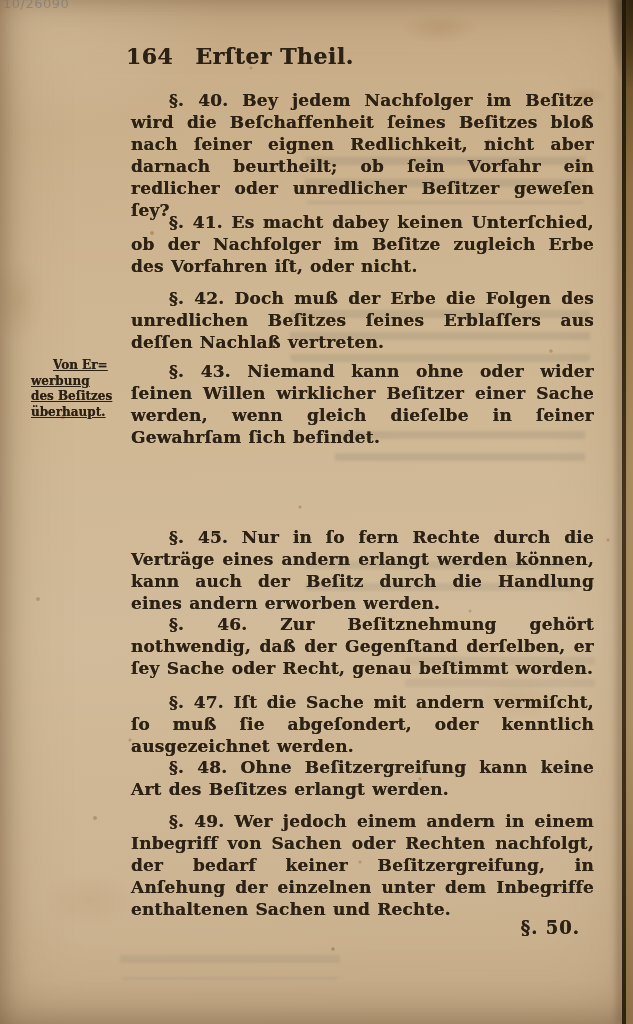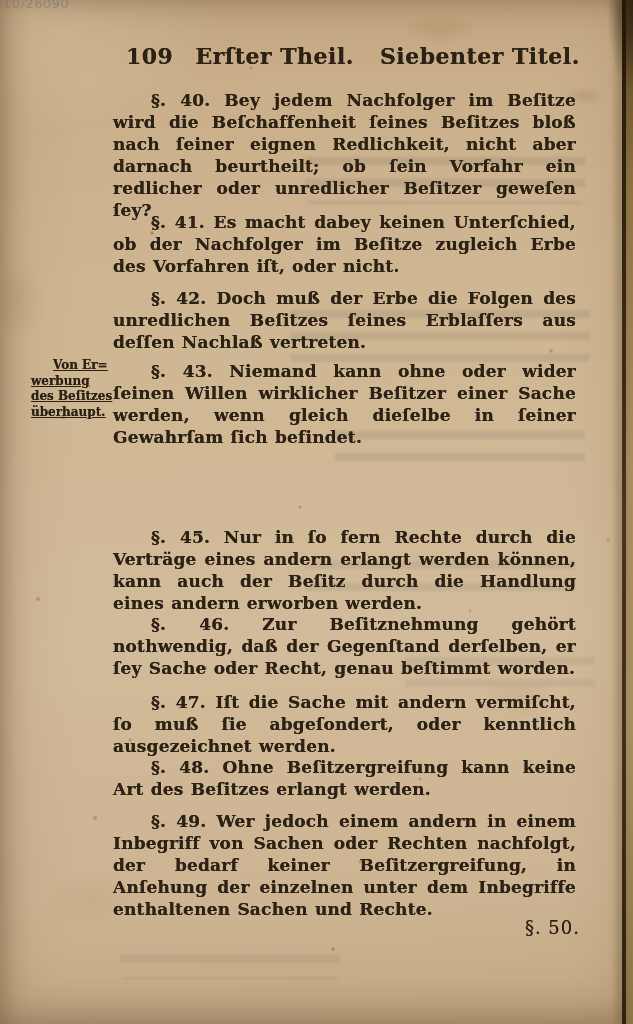--- a/index.html
+++ b/index.html
@@ -105,40 +105,40 @@
   .margin-note {
     position: absolute;
     font-size: 12px; line-height: 15.5px; font-weight: bold;
     white-space: pre-line;
     text-shadow: 0 0 .5px rgba(38,28,14,.8);
   }
   .margin-note.n1 { top: 92px; left: 44px; width: 80px; }
   .margin-note.n2 { top: 358px; left: 31px; width: 95px; text-indent: 22px; text-decoration: underline; }
 
   .para {
-    position: absolute; left: 113px; width: 463px;
+    position: absolute; left: 131px; width: 463px;
     font-size: 17px; line-height: 22px; font-weight: bold;
     letter-spacing: .2px; word-spacing: 1px;
     text-align: justify; text-indent: 38px;
     text-shadow: 0 0 .6px rgba(38,28,14,.8);
   }
   .para.p40 { top: 89px; }
   .para.p41 { top: 211px; }
   .para.p42 { top: 287px; }
   .para.p43 { top: 360px; }
   .para.p44 { top: 452px; }
   .para.p45 { top: 526px; }
   .para.p46 { top: 613px; }
   .para.p47 { top: 691px; }
   .para.p48 { top: 756px; }
   .para.p49 { top: 810px; }
 
   .catchword {
     position: absolute; top: 917px; left: 125px; width: 455px;
-    font-size: 18px; font-weight: normal; text-align: right;
+    font-size: 18px; font-weight: bold; text-align: right;
     letter-spacing: 1px;
     text-shadow: 0 0 .6px rgba(38,28,14,.8);
   }
 </style>
 </head>
 <body>
 
 <div class="page">
 
   <div class="texture"></div>
@@ -146,23 +146,22 @@
   <div class="bleed b1"></div>
   <div class="bleed b2"></div>
   <div class="bleed b3"></div>
   <div class="bleed b4"></div>
   <div class="bleed b5"></div>
   <div class="bleed b6"></div>
 
   <div class="watermark">10/26090</div>
 
   <div class="header">
-    <span class="pagenum">109</span>
+    <span class="pagenum">164</span>
     <span class="t1">Erſter Theil.</span>
-    <span class="t2">Siebenter Titel.</span>
   </div>
 
   <div class="margin-note n2">Von Er=
 werbung
 des Beſitzes
 überhaupt.</div>
 
   <div class="para p40">§. 40. Bey jedem Nachfolger im Beſitze wird die Beſchaffenheit ſeines Beſitzes bloß nach ſeiner eignen Redlichkeit, nicht aber darnach beurtheilt; ob ſein Vorfahr ein redlicher oder unredlicher Beſitzer geweſen ſey?</div>
   <div class="para p41">§. 41. Es macht dabey keinen Unterſchied, ob der Nachfolger im Beſitze zugleich Erbe des Vorfahren iſt, oder nicht.</div>
   <div class="para p42">§. 42. Doch muß der Erbe die Folgen des unredlichen Beſitzes ſeines Erblaſſers aus deſſen Nachlaß vertreten.</div>

